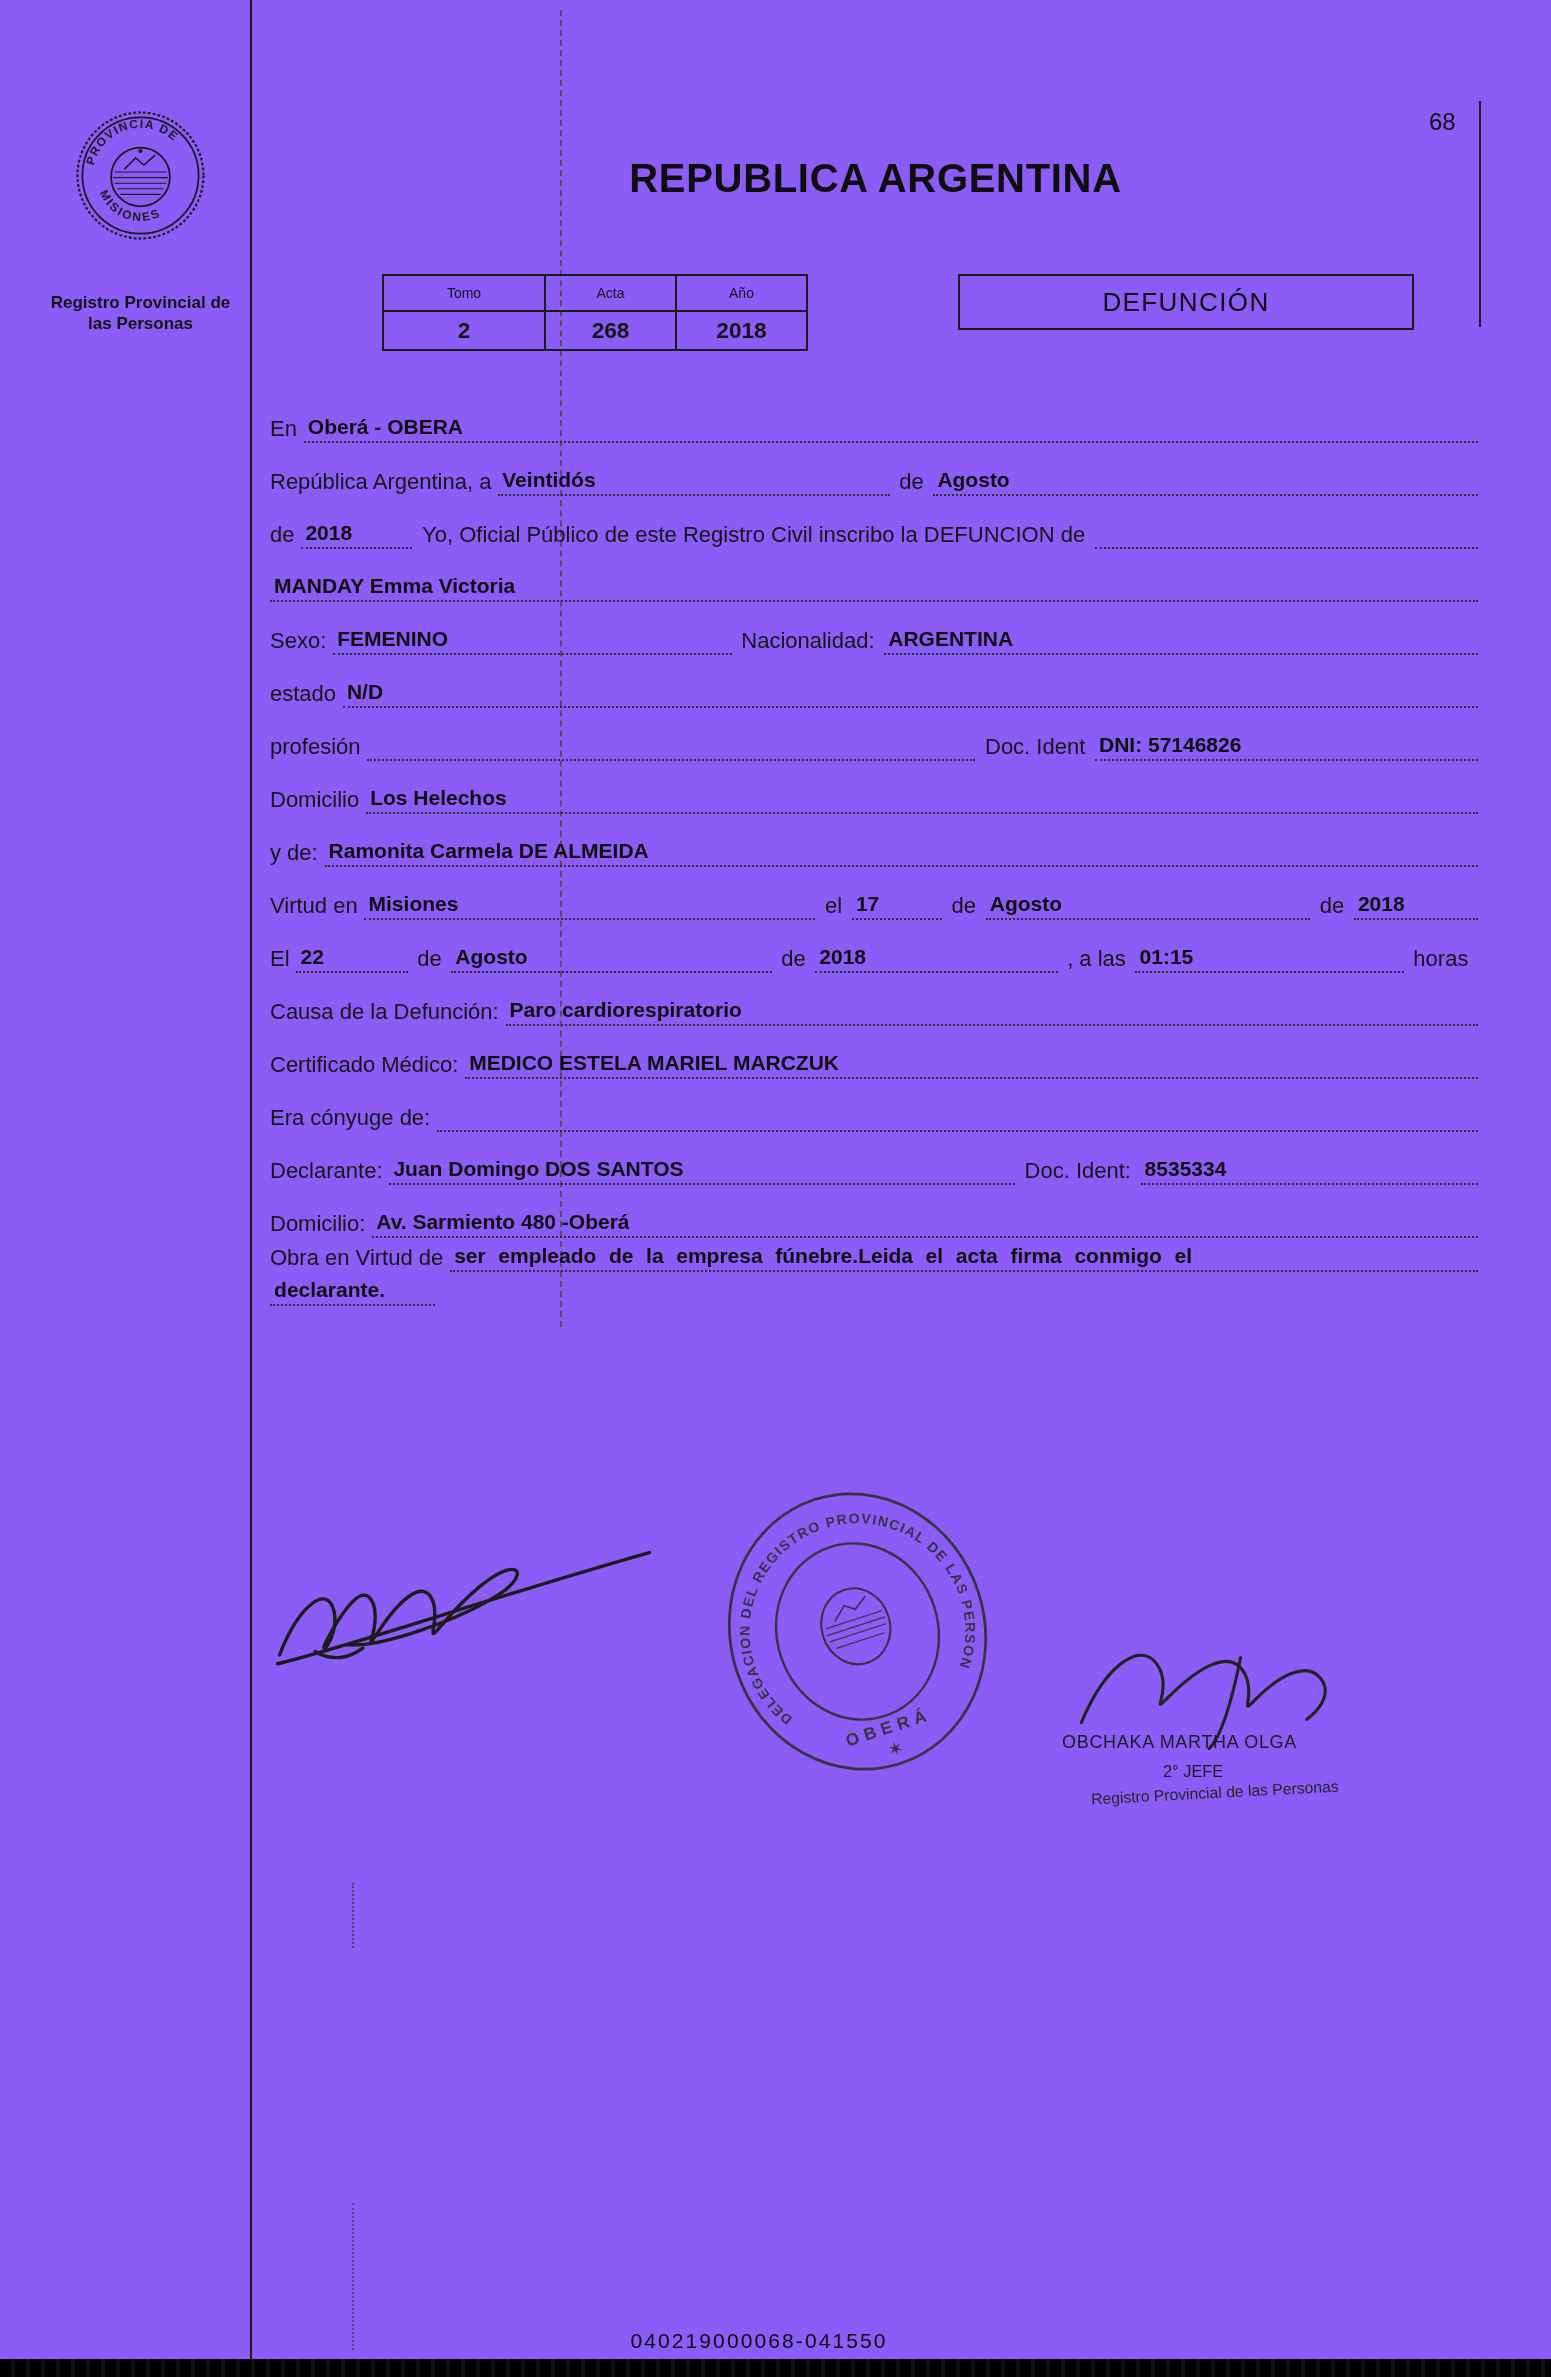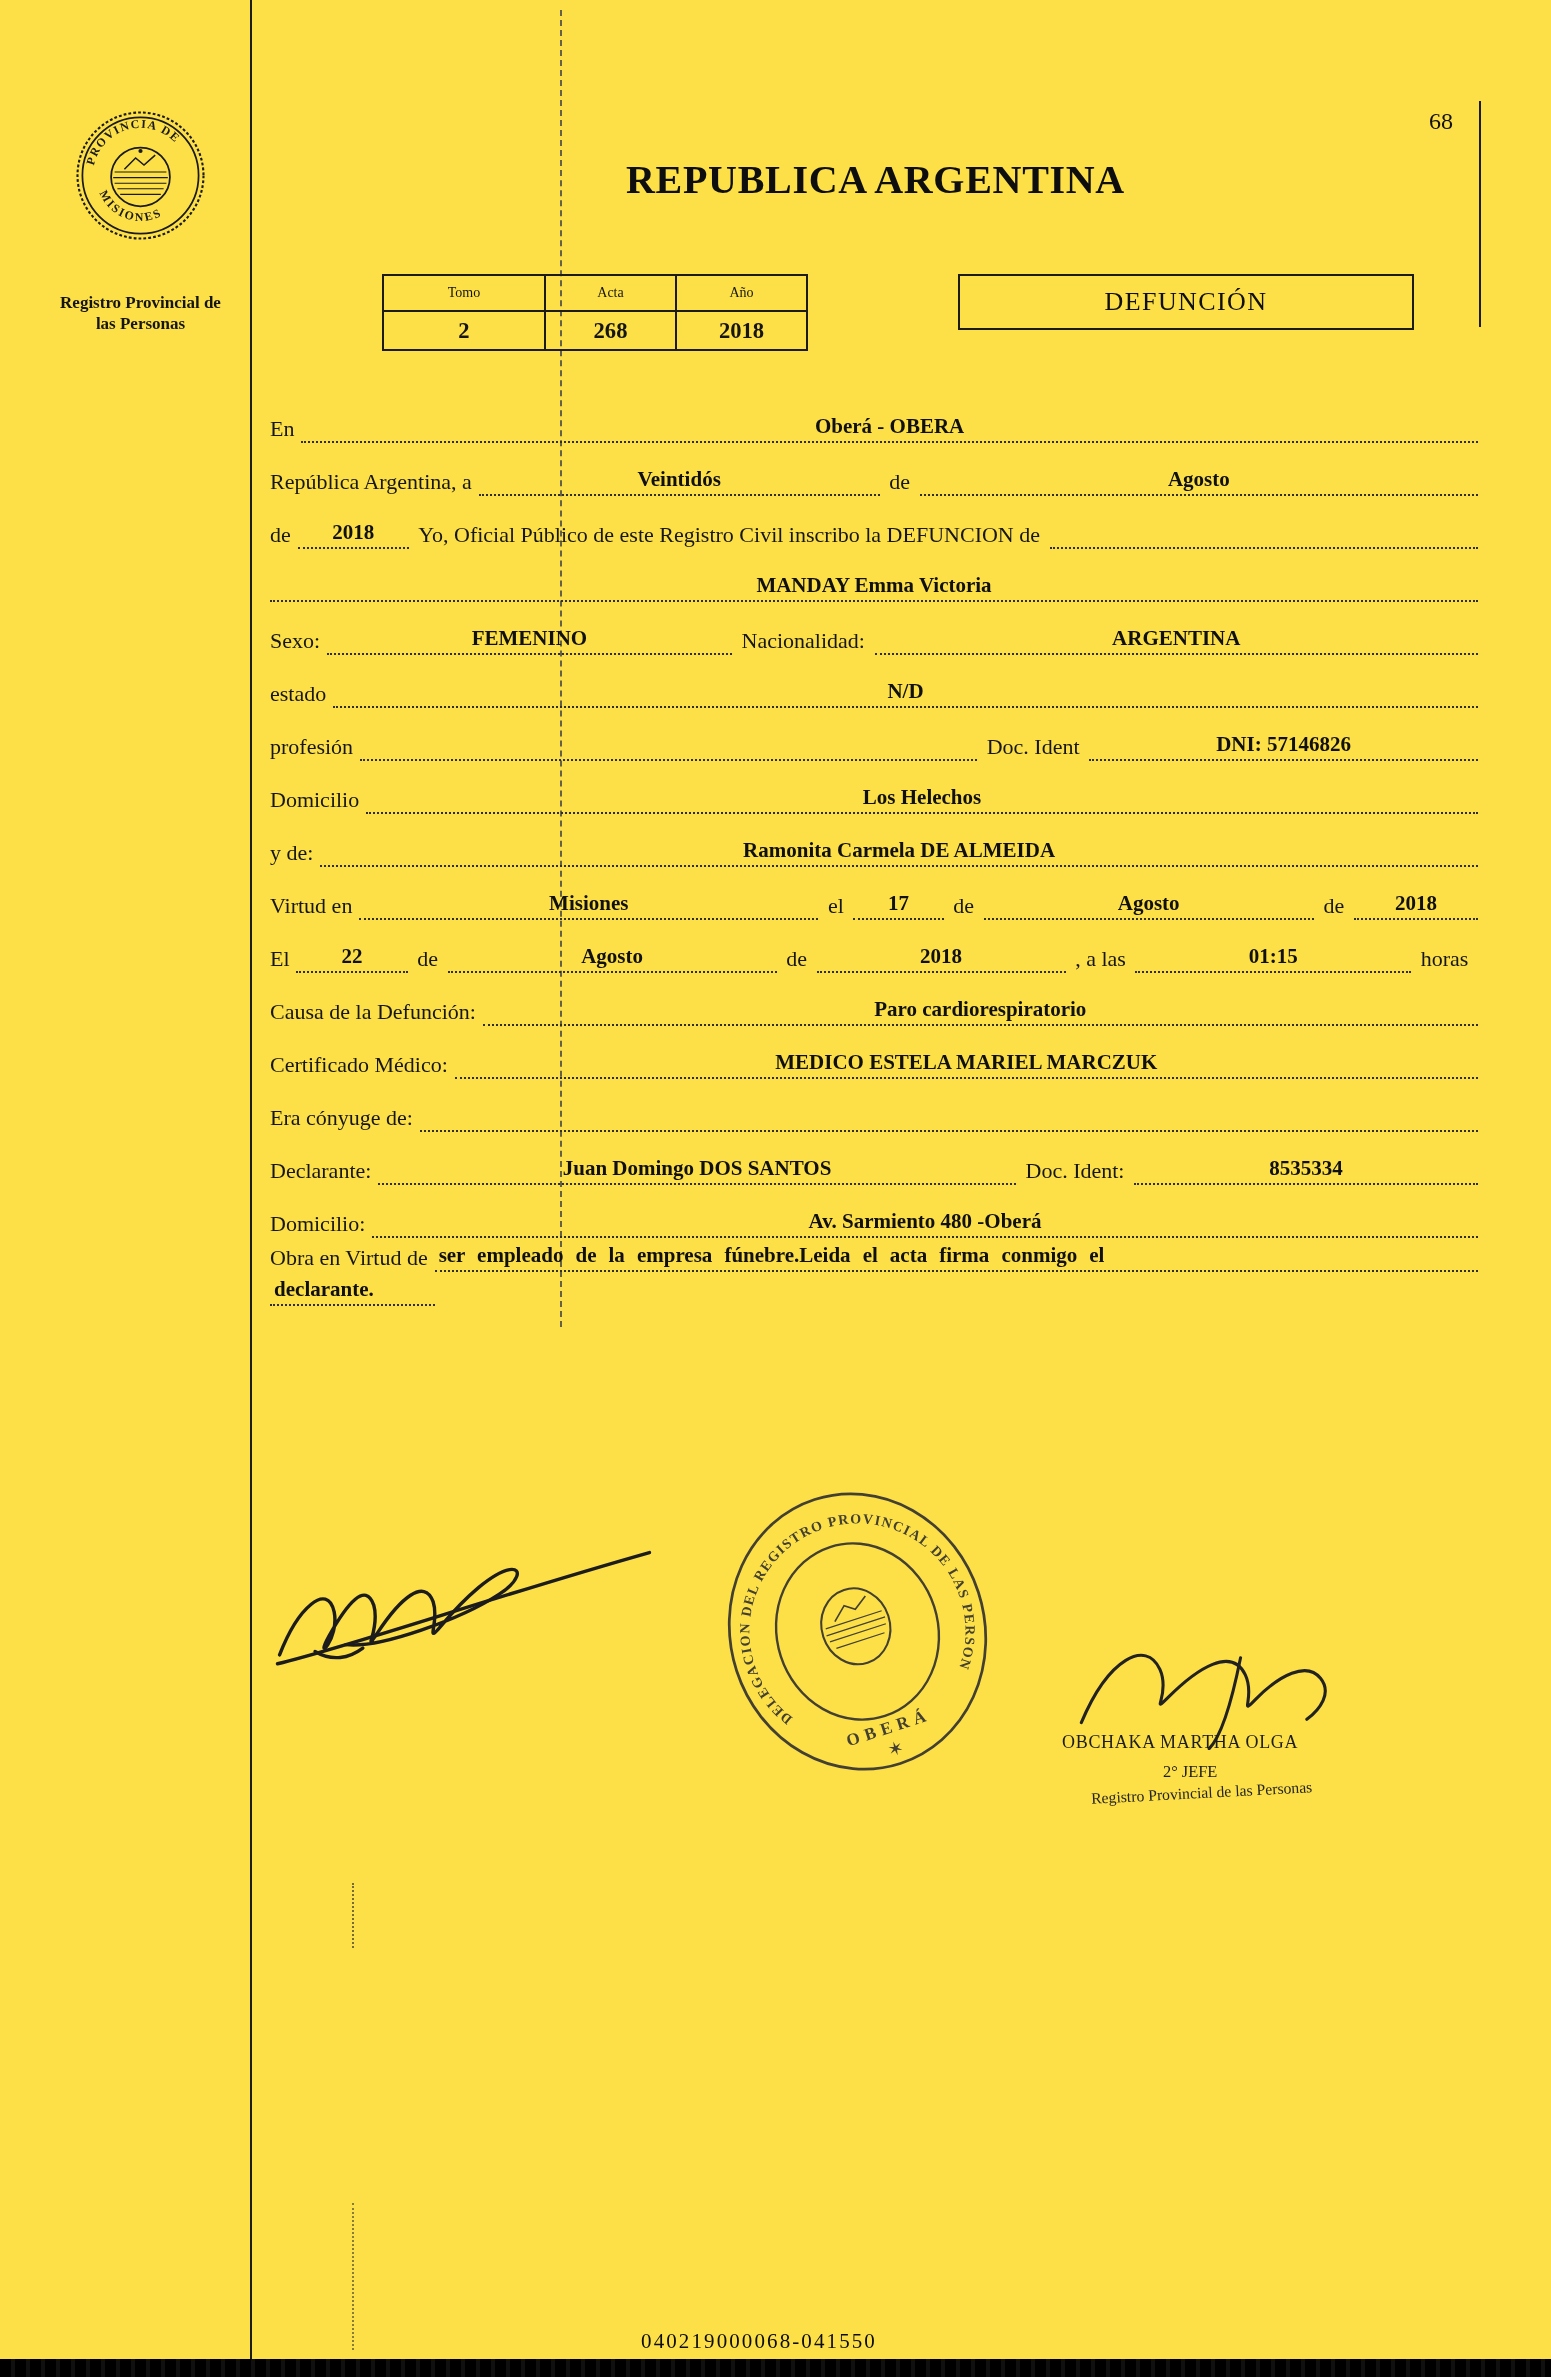--- a/index.html
+++ b/index.html
@@ -1,18 +1,18 @@
 <!DOCTYPE html>
 <html style="font-size:11px"><head>
 <meta charset="utf-8">
 <style>
   html,body{margin:0;padding:0;background:#ffffff;}
   .page{
-    position:relative;width:1551px;height:2377px;background:#fde047;
-    font-family:Liberation Serif, serif;color:#151515;overflow:hidden;
+    position:relative;width:1551px;height:2377px;background:#8b5cf6;
+    font-family:Liberation Sans, sans-serif;color:#151515;overflow:hidden;
   }
   
   .vline-left{position:absolute;left:250px;top:0;bottom:0;width:2.1px;background:#1c1c1c;}
   .vline-right{position:absolute;left:1479px;top:101px;height:226px;width:2.1px;background:#1c1c1c;}
   .vdash-center{position:absolute;left:560px;top:9.6px;height:1317px;border-left:2.1px dashed #4a4a4a;opacity:.85;}
   .vdots-a{position:absolute;left:352px;top:1883px;height:65px;border-left:2.7px dotted #3a3a3a;opacity:.7;}
   .vdots-b{position:absolute;left:352px;top:2203px;height:147px;border-left:2.7px dotted #3a3a3a;opacity:.6;}
 
   .page-number{position:absolute;left:1429px;top:108px;font-size:24px;color:#111;}
   .title{position:absolute;left:547px;top:156px;width:657px;text-align:center;
@@ -32,21 +32,21 @@
   .defuncion-box{position:absolute;left:958px;top:274px;width:452px;height:52px;
                  border:2.1px solid #1b1b1b;display:flex;align-items:center;justify-content:center;
                  font-size:26px;letter-spacing:1.4px;color:#0f0f0f;}
 
   
   .form{position:absolute;left:270px;top:390px;width:1208px;}
   .row{display:flex;align-items:flex-end;height:53px;}
   .row.tight{height:34px;}
   .lbl,.mid{font-size:22px;white-space:nowrap;padding:0 6.8px 1.4px 0;color:#161616;}
   .mid{padding:0 9.6px 1.4px 9.6px;}
-  .zone{border-bottom:2.7px dotted #2e2e2e;text-align:center;font-weight:bold;
+  .zone{border-bottom:2.7px dotted #2e2e2e;font-weight:bold;
         font-size:21px;line-height:29px;padding:0 4.1px;white-space:nowrap;color:#101010;}
   .zone.left{text-align:left;}
   .zone.spread{word-spacing:6.8px;}
   .spacer{flex:1;}
   .f08{flex:.8}.f09{flex:.9}.f1{flex:1}.f12{flex:1.2}.f14{flex:1.4}.f15{flex:1.5}.f16{flex:1.6}
   .w120{flex:0 0 82px}.w150{flex:0 0 103px}.w170{flex:0 0 116px}.w230{flex:0 0 157px}
 
   
   .sig-left-svg{position:absolute;left:267px;top:1515px;width:410px;height:174px;}
   .stamp-svg{position:absolute;left:724px;top:1488px;width:267px;height:287px;}

